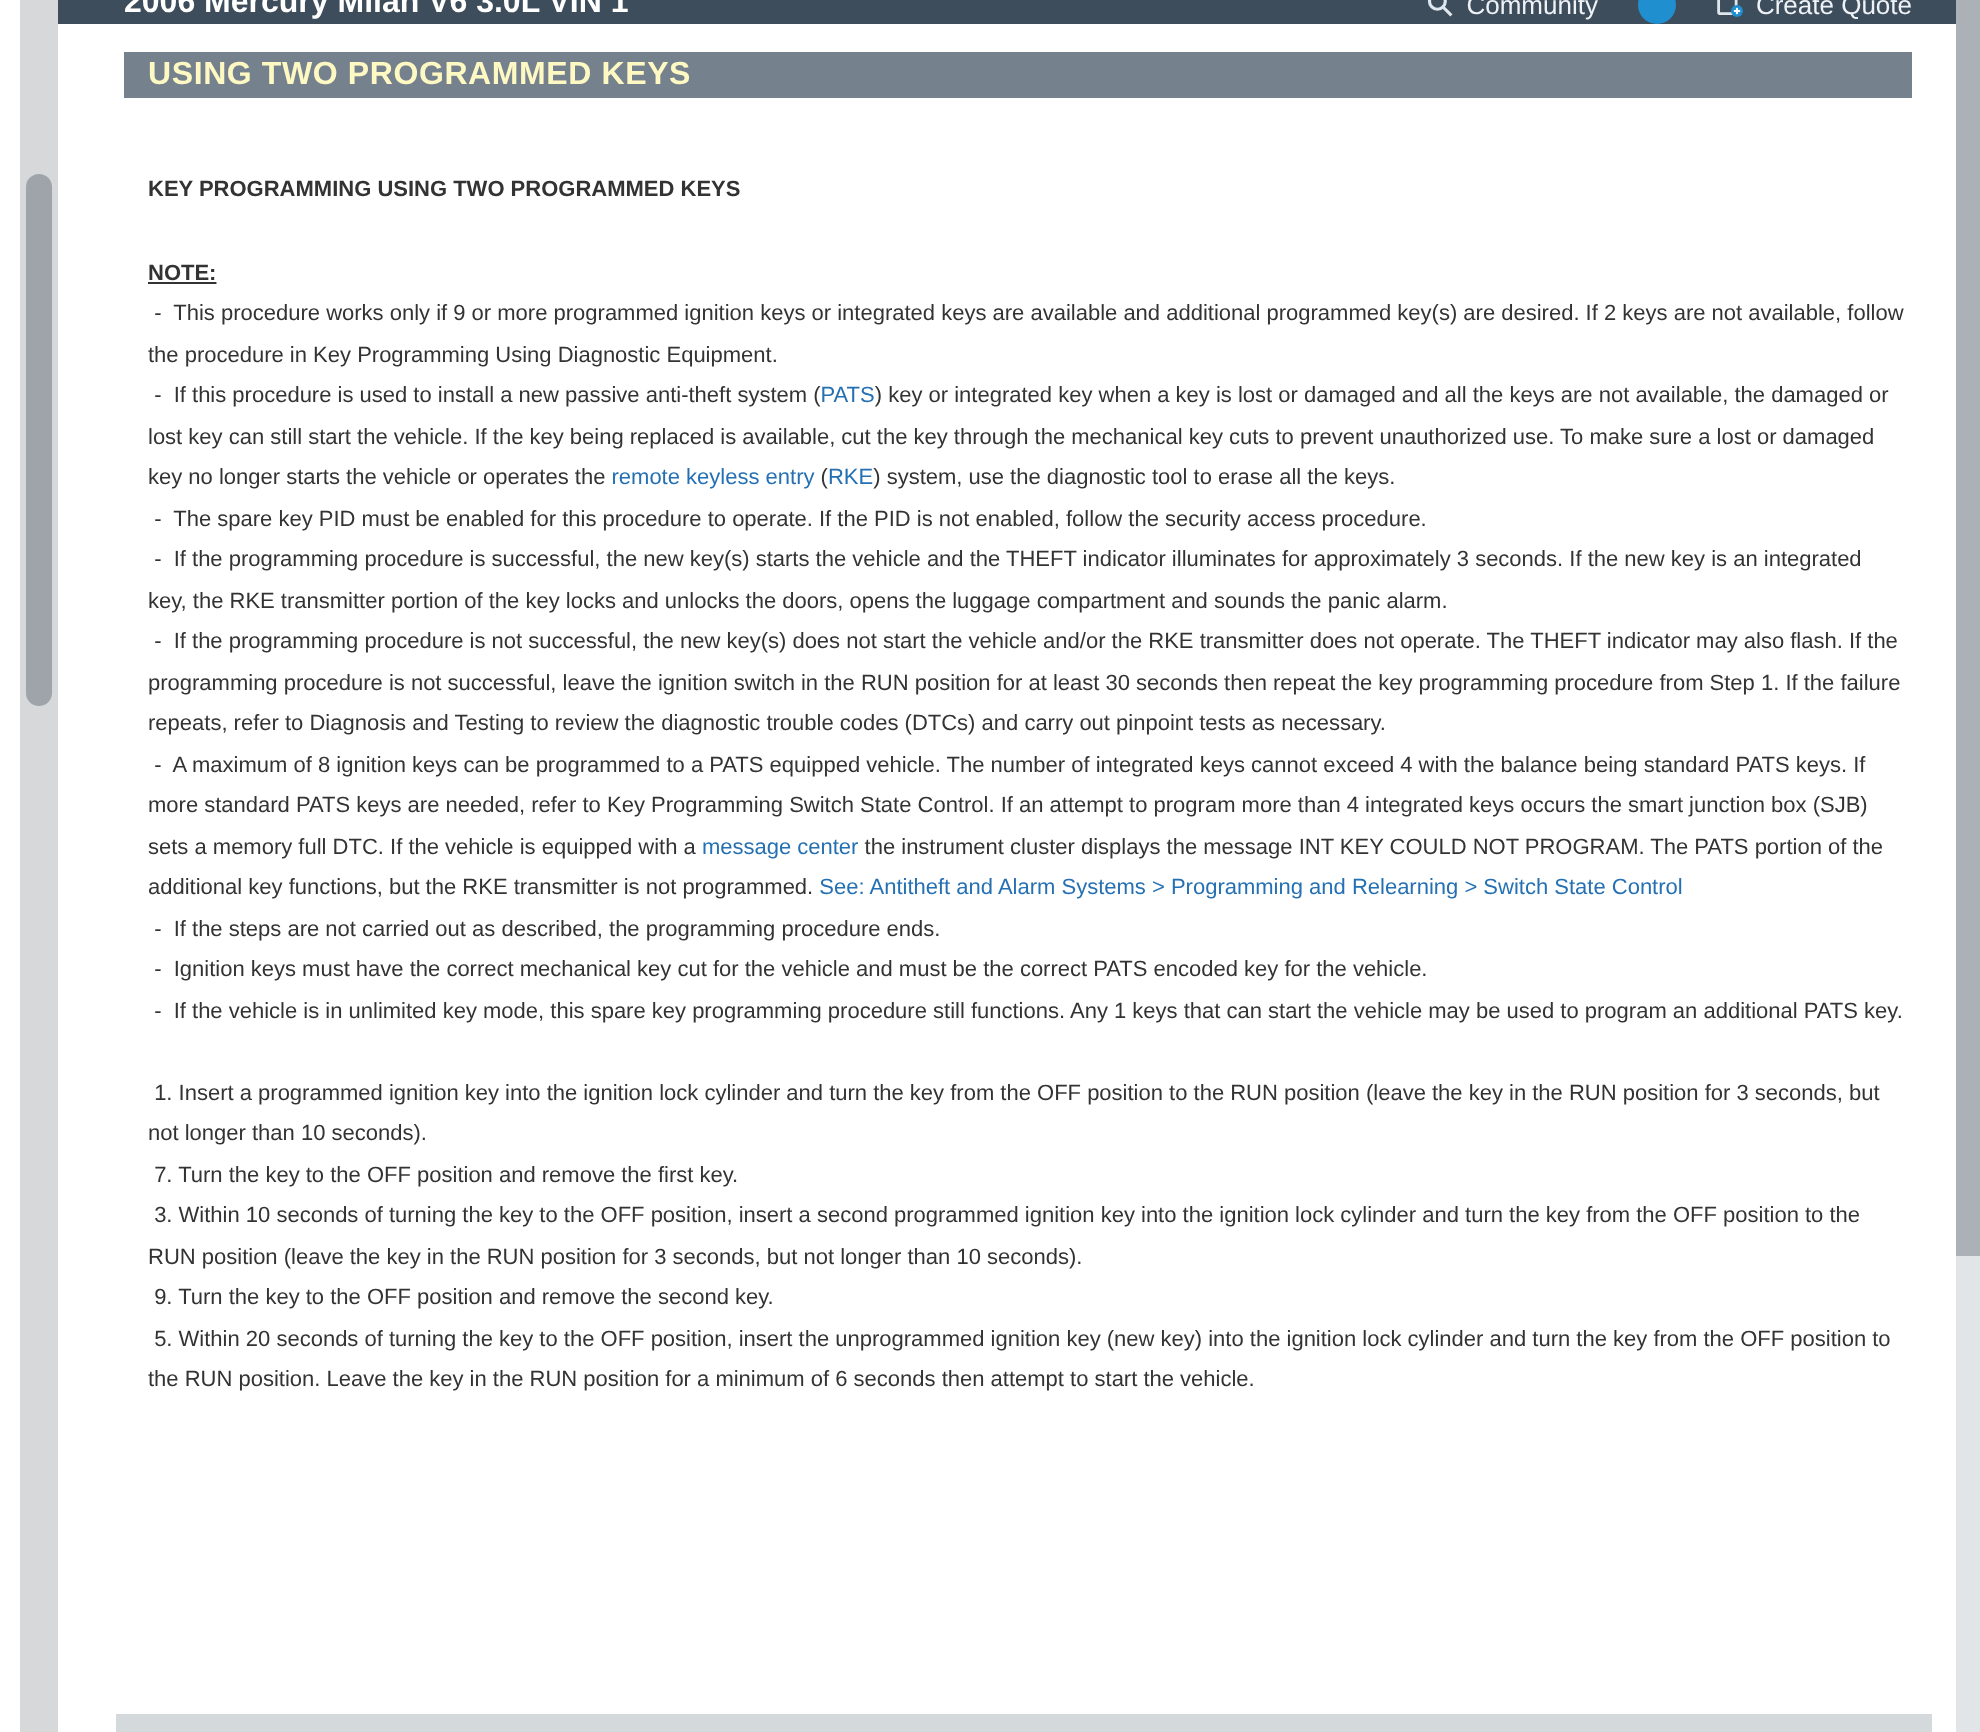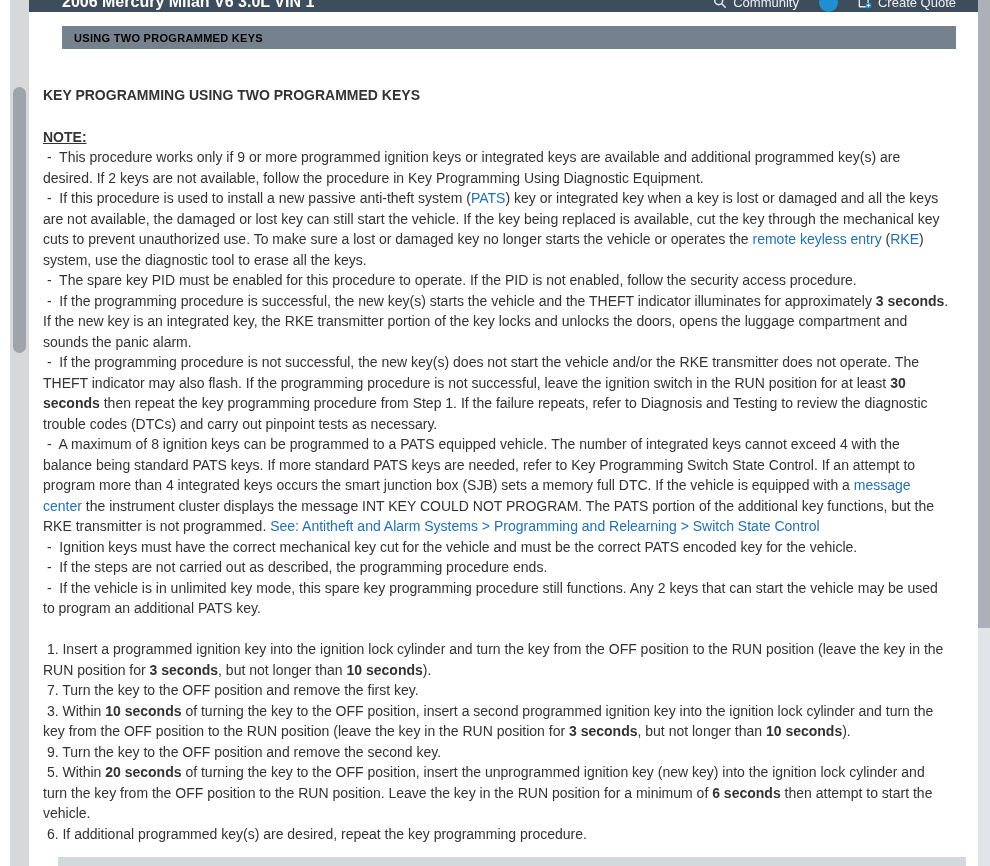--- a/index.html
+++ b/index.html
@@ -31,29 +31,29 @@
     align-items:center;justify-content:space-between;padding:0 22px 0 33px;color:#ffffff;}
   .vehicle-title{font-size:16px;font-weight:bold;white-space:nowrap;}
   .header-actions{display:flex;align-items:center;gap:20px;font-size:13px;color:#eef2f6;}
   .hdr-item{display:flex;align-items:center;gap:6px;cursor:pointer;white-space:nowrap;}
   .badge{display:inline-block;width:19px;height:19px;border-radius:50%;background:var(--badge_color,#1f8fd0);}
   .hdr-icon{display:inline-block;width:14px;height:14px;}
 
   
   .section-bar{margin:14px 22px 0 33px;height:23px;background:var(--section_bg,#76818e);
     display:flex;align-items:center;padding-left:12px;}
-  .section-title{color:#000000;font-size:11px;font-weight:bold;letter-spacing:.3px;}
+  .section-title{color:#fef9c3;font-size:16px;font-weight:bold;letter-spacing:.3px;}
 
   
-  .doc{padding:36px 26px 0 14px;color:var(--text_color,#333);font-size:14px;line-height:20.5px;}
+  .doc{padding:36px 26px 0 45px;color:var(--text_color,#333);font-size:11px;line-height:20.5px;}
   .doc-heading{font-weight:bold;line-height:20.5px;}
   .note-label{font-weight:bold;margin-top:21px;line-height:20.5px;text-decoration:underline;}
   .note-item,.step-item{white-space:pre-wrap;line-height:20.5px;}
   .steps{margin-top:20.5px;}
-  .bold{font-weight:bold;}
+  .bold{font-weight:normal;}
   .inline-link{color:var(--link_color,#2470b3);text-decoration:none;cursor:pointer;}
 
   
   .bottom-scrollbar{position:absolute;left:29px;right:12px;bottom:0;height:9px;background:#d4d9dc;}
 </style>
 </head>
 <body>
 
 <div class="page">
 
@@ -99,31 +99,30 @@
     <div class="doc">
       <div class="doc-heading">KEY PROGRAMMING USING TWO PROGRAMMED KEYS</div>
       <div class="note-label">NOTE:</div>
       <div class="notes">
           <div class="note-item"><span> -  This procedure works only if 9 or more programmed ignition keys or integrated keys are available and additional programmed key(s) are desired. If 2 keys are not available, follow the procedure in Key Programming Using Diagnostic Equipment.</span></div>
           <div class="note-item"><span> -  If this procedure is used to install a new passive anti-theft system (</span><a href="#" class="inline-link">PATS</a><span>) key or integrated key when a key is lost or damaged and all the keys are not available, the damaged or lost key can still start the vehicle. If the key being replaced is available, cut the key through the mechanical key cuts to prevent unauthorized use. To make sure a lost or damaged key no longer starts the vehicle or operates the </span><a href="#" class="inline-link">remote keyless entry</a><span> (</span><a href="#" class="inline-link">RKE</a><span>) system, use the diagnostic tool to erase all the keys.</span></div>
           <div class="note-item"><span> -  The spare key PID must be enabled for this procedure to operate. If the PID is not enabled, follow the security access procedure.</span></div>
           <div class="note-item"><span> -  If the programming procedure is successful, the new key(s) starts the vehicle and the THEFT indicator illuminates for approximately </span><span class="bold">3 seconds</span><span>. If the new key is an integrated key, the RKE transmitter portion of the key locks and unlocks the doors, opens the luggage compartment and sounds the panic alarm.</span></div>
           <div class="note-item"><span> -  If the programming procedure is not successful, the new key(s) does not start the vehicle and/or the RKE transmitter does not operate. The THEFT indicator may also flash. If the programming procedure is not successful, leave the ignition switch in the RUN position for at least </span><span class="bold">30 seconds</span><span> then repeat the key programming procedure from Step 1. If the failure repeats, refer to Diagnosis and Testing to review the diagnostic trouble codes (DTCs) and carry out pinpoint tests as necessary.</span></div>
           <div class="note-item"><span> -  A maximum of 8 ignition keys can be programmed to a PATS equipped vehicle. The number of integrated keys cannot exceed 4 with the balance being standard PATS keys. If more standard PATS keys are needed, refer to Key Programming Switch State Control. If an attempt to program more than 4 integrated keys occurs the smart junction box (SJB) sets a memory full DTC. If the vehicle is equipped with a </span><a href="#" class="inline-link">message center</a><span> the instrument cluster displays the message INT KEY COULD NOT PROGRAM. The PATS portion of the additional key functions, but the RKE transmitter is not programmed. </span><a href="#" class="inline-link">See: Antitheft and Alarm Systems &gt; Programming and Relearning &gt; Switch State Control</a></div>
+          <div class="note-item"><span> -  If the steps are not carried out as described, the programming procedure ends.</span></div>
           <div class="note-item"><span> -  Ignition keys must have the correct mechanical key cut for the vehicle and must be the correct PATS encoded key for the vehicle.</span></div>
-          <div class="note-item"><span> -  If the steps are not carried out as described, the programming procedure ends.</span></div>
-          <div class="note-item"><span> -  If the vehicle is in unlimited key mode, this spare key programming procedure still functions. Any 2 keys that can start the vehicle may be used to program an additional PATS key.</span></div>
+          <div class="note-item"><span> -  If the vehicle is in unlimited key mode, this spare key programming procedure still functions. Any 1 keys that can start the vehicle may be used to program an additional PATS key.</span></div>
         </div>
       <div class="steps">
           <div class="step-item"><span> 1. Insert a programmed ignition key into the ignition lock cylinder and turn the key from the OFF position to the RUN position (leave the key in the RUN position for </span><span class="bold">3 seconds</span><span>, but not longer than </span><span class="bold">10 seconds</span><span>).</span></div>
           <div class="step-item"><span> 7. Turn the key to the OFF position and remove the first key.</span></div>
           <div class="step-item"><span> 3. Within </span><span class="bold">10 seconds</span><span> of turning the key to the OFF position, insert a second programmed ignition key into the ignition lock cylinder and turn the key from the OFF position to the RUN position (leave the key in the RUN position for </span><span class="bold">3 seconds</span><span>, but not longer than </span><span class="bold">10 seconds</span><span>).</span></div>
           <div class="step-item"><span> 9. Turn the key to the OFF position and remove the second key.</span></div>
           <div class="step-item"><span> 5. Within </span><span class="bold">20 seconds</span><span> of turning the key to the OFF position, insert the unprogrammed ignition key (new key) into the ignition lock cylinder and turn the key from the OFF position to the RUN position. Leave the key in the RUN position for a minimum of </span><span class="bold">6 seconds</span><span> then attempt to start the vehicle.</span></div>
-          <div class="step-item"><span> 6. If additional programmed key(s) are desired, repeat the key programming procedure.</span></div>
         </div>
     </div>
 
     <div class="bottom-scrollbar"></div>
   </div>
 
   <div class="right-scrollbar">
     <div class="right-thumb"></div>
   </div>
 

